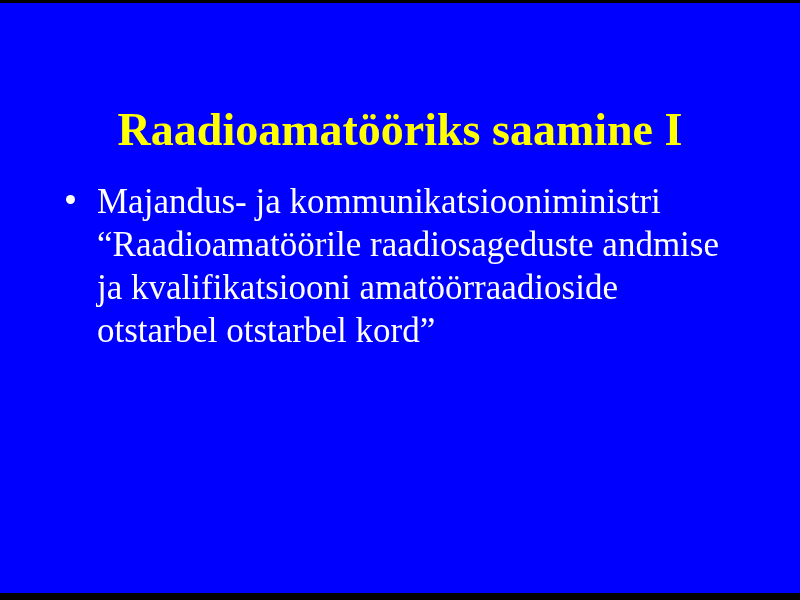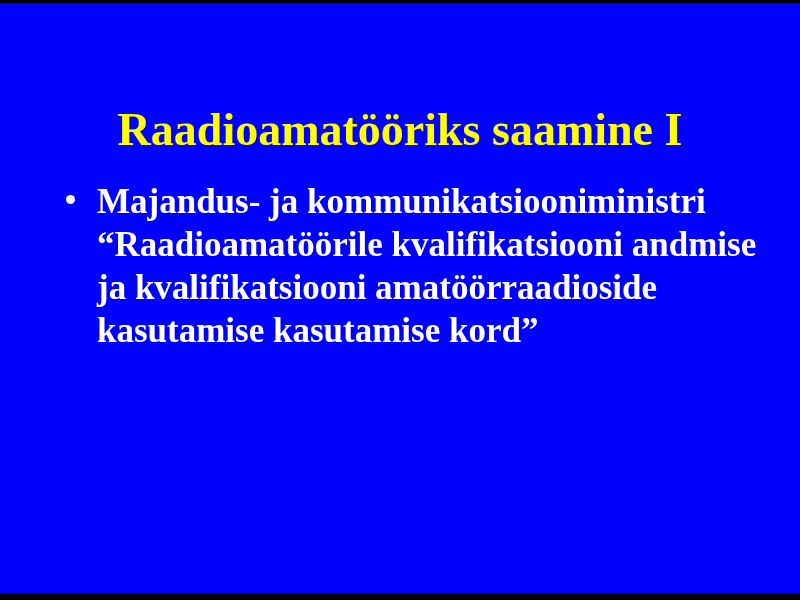--- a/index.html
+++ b/index.html
@@ -47,21 +47,20 @@
   }
   #body-block {
     position: absolute;
     left: 60px;
     top: 180px;
     width: 700px;
   }
   .bullet-item {
     position: relative;
     padding-left: 37px;
-    font-weight: bold;
   }
   .bullet-marker {
     position: absolute;
     left: 6px;
     top: 15px;
     width: 9px;
     height: 9px;
     background: #ffffff;
     border-radius: 50%;
   }
@@ -83,23 +82,23 @@
   <div id="edge-top"></div>
 
   <h1 id="title">Raadioamatööriks saamine I</h1>
 
   <div id="body-block">
 
     <div class="bullet-item">
       <span class="bullet-marker"></span>
       <div class="bullet-lines">
         <span class="line">Majandus- ja kommunikatsiooniministri</span>
-        <span class="line">“Raadioamatöörile kvalifikatsiooni andmise</span>
+        <span class="line">“Raadioamatöörile raadiosageduste andmise</span>
         <span class="line">ja kvalifikatsiooni amatöörraadioside</span>
-        <span class="line">kasutamise kasutamise kord”</span>
+        <span class="line">otstarbel otstarbel kord”</span>
       </div>
     </div>
 
   </div>
 
   <div id="edge-bottom"></div>
 
 </div>
 
 </body></html>

